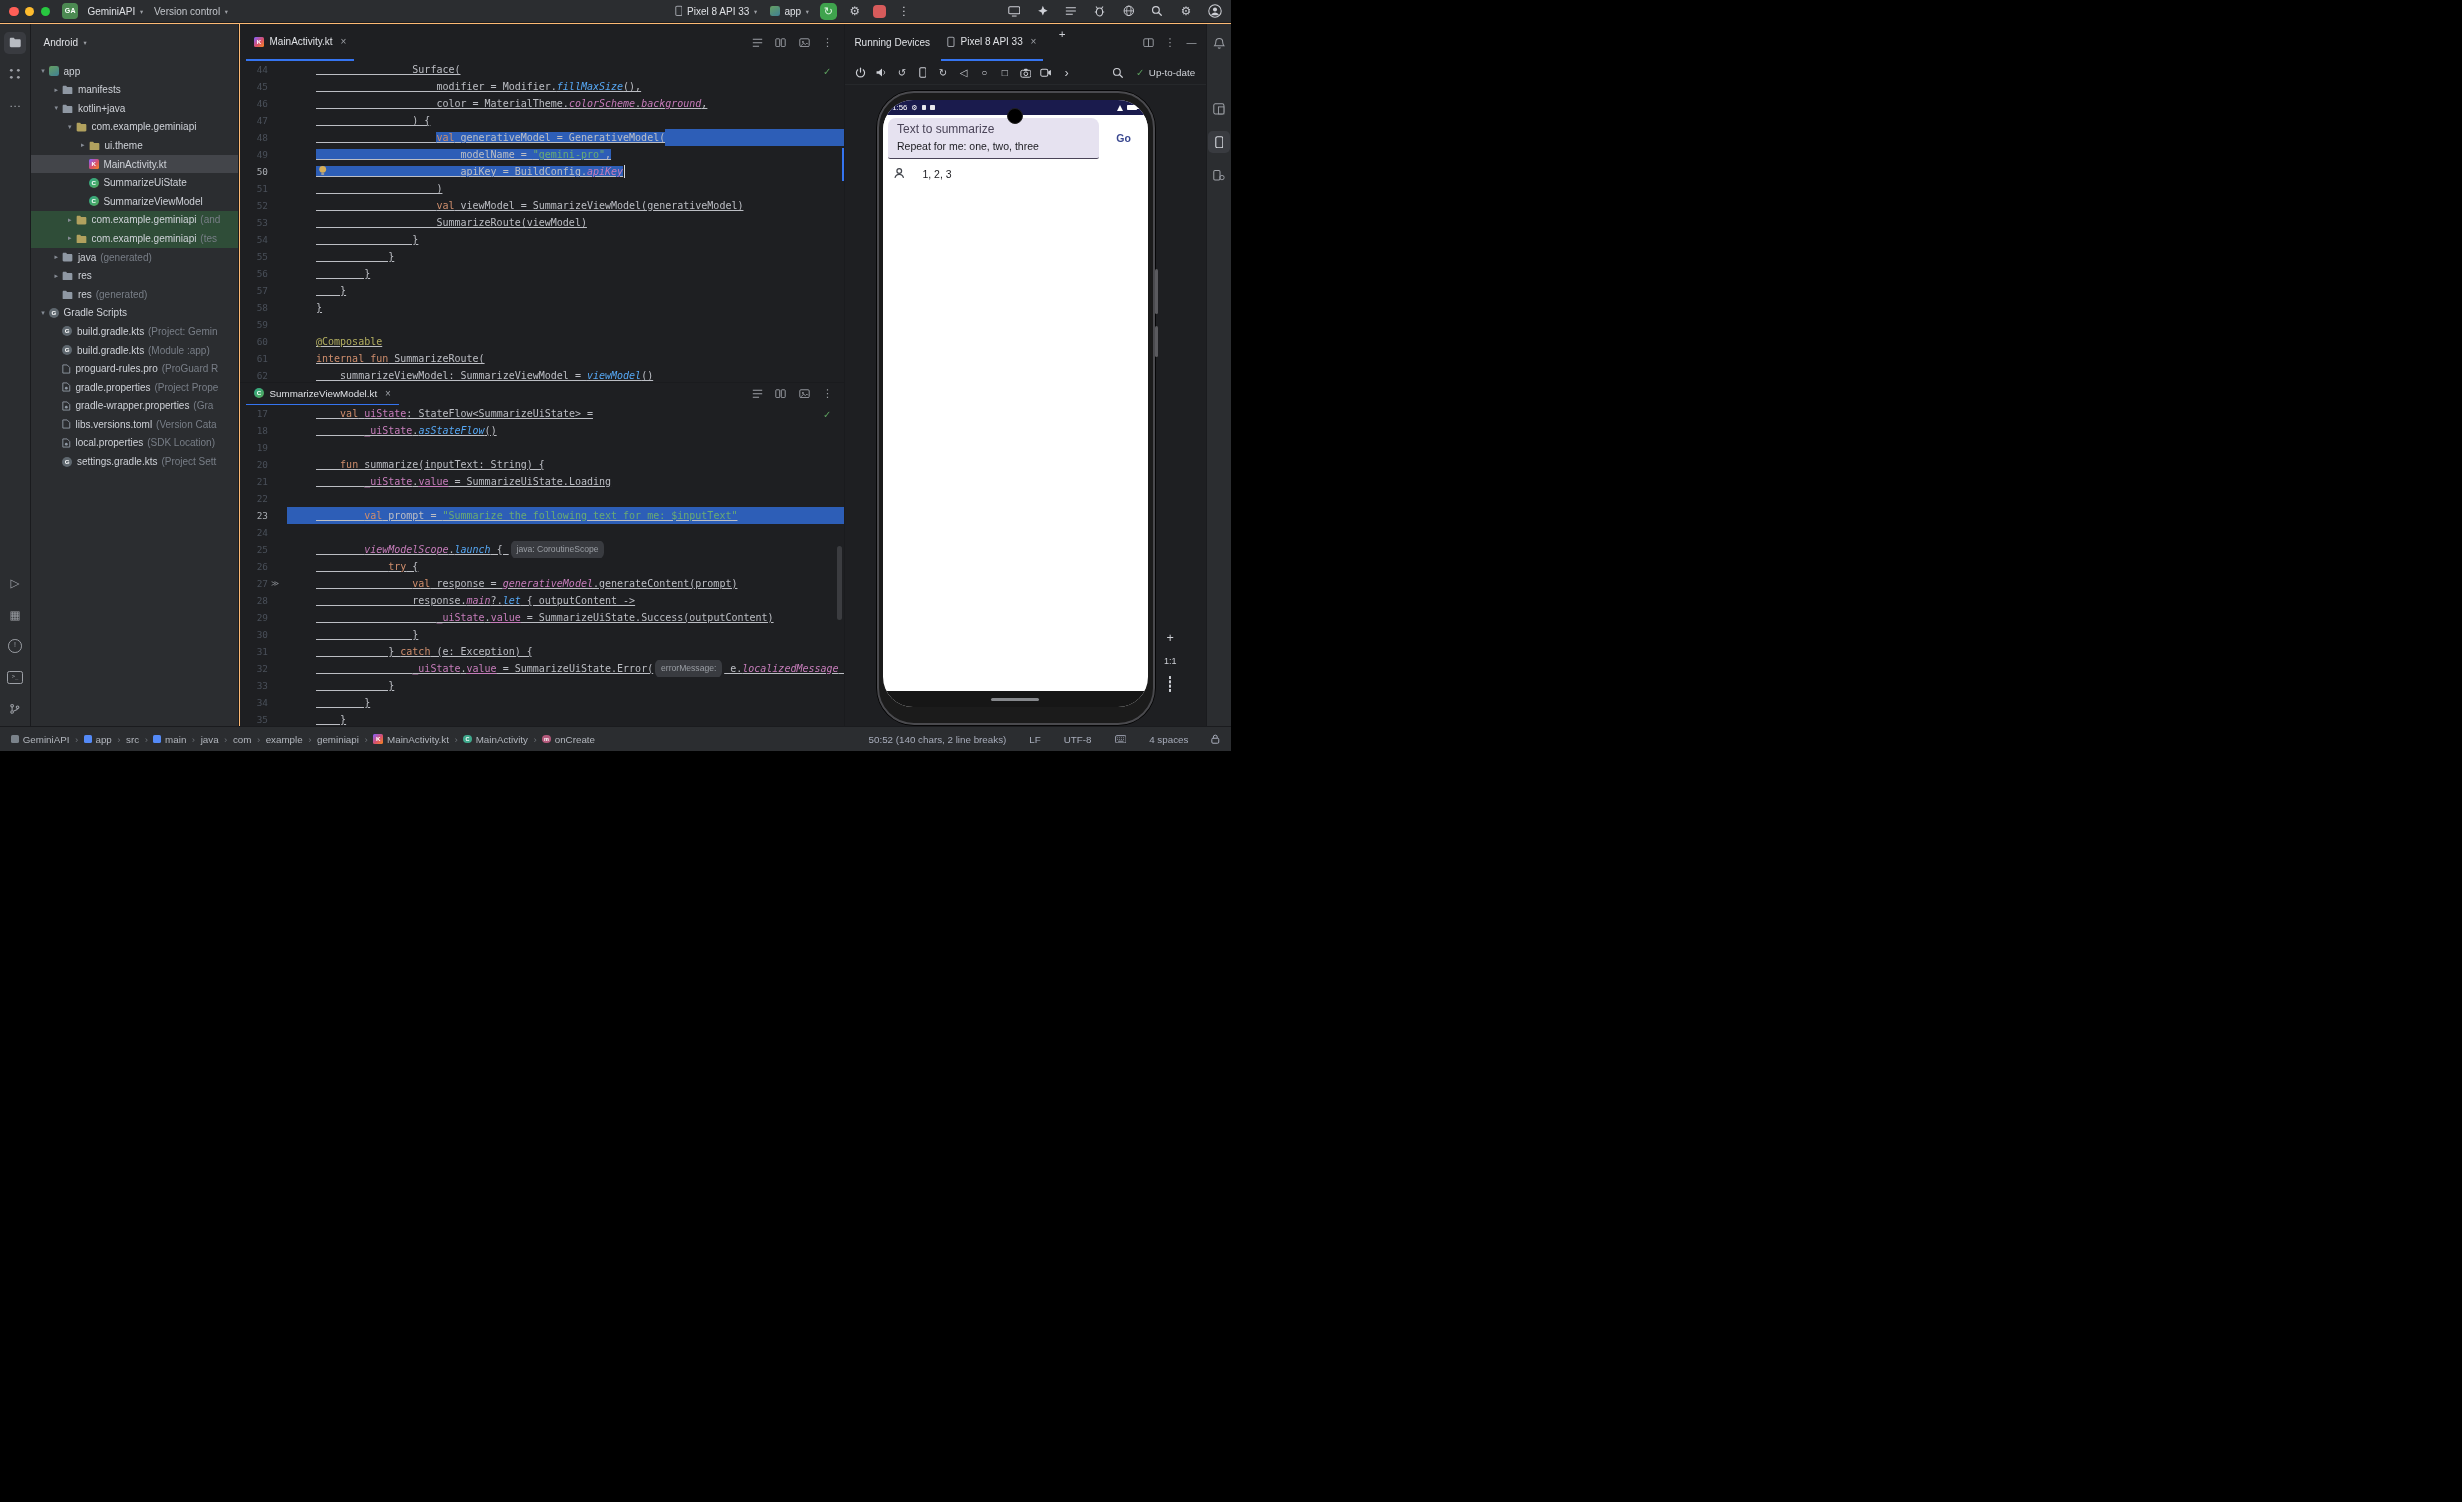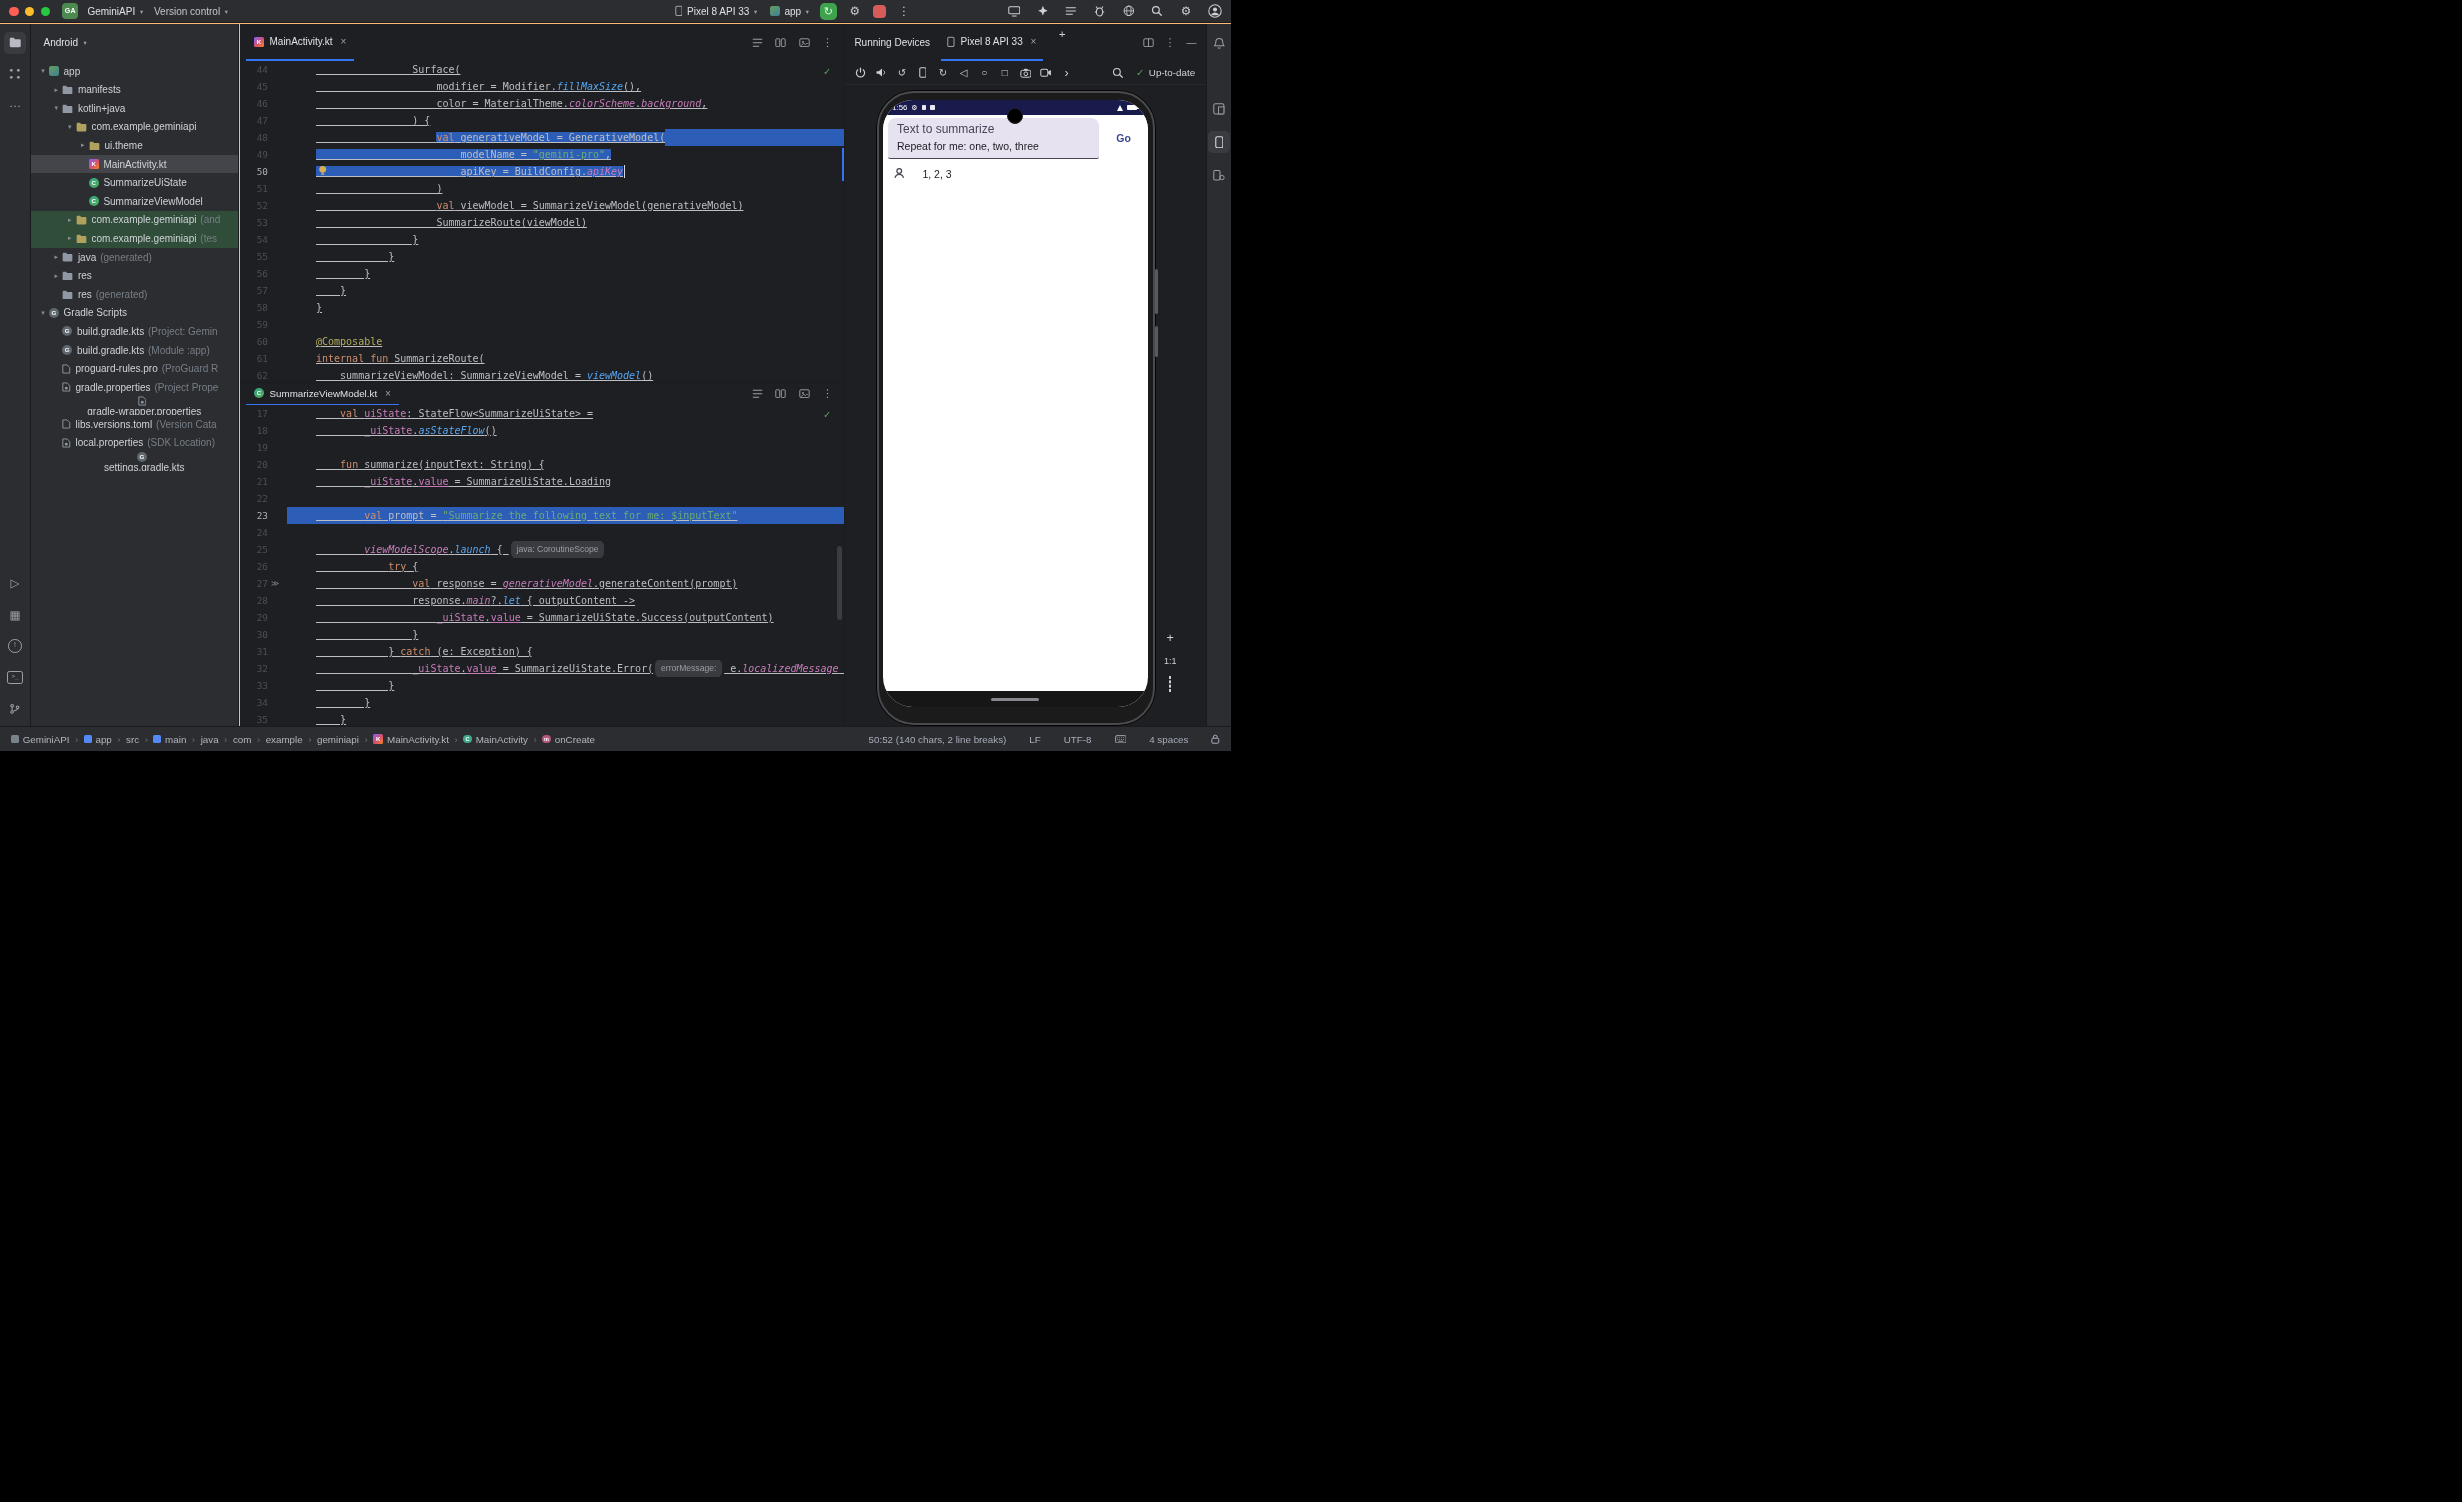--- a/index.html
+++ b/index.html
@@ -393,21 +393,21 @@
           <span class="chev-t"></span>
           <span class="ticon">
             <svg class="ic" width="8.6" height="10" viewBox="0 0 11 13">
               <path d="M1 1.2h5.6L10 4.6v7.2H1z" fill="none" stroke="#8F98A3" stroke-width="1.2"></path>
               <circle cx="5.5" cy="8" r="1.8" fill="#8F98A3"></circle>
             </svg>
           </span>
           <span class="tlabel">gradle.properties</span>
           <span class="ann">(Project Prope</span>
         </div>
-        <div class="trow" style="padding-left: 19.5px; flex-direction: column;">
+        <div class="trow" style="padding-left: 19.5px;">
           <span class="chev-t"></span>
           <span class="ticon">
             <svg class="ic" width="8.6" height="10" viewBox="0 0 11 13">
               <path d="M1 1.2h5.6L10 4.6v7.2H1z" fill="none" stroke="#8F98A3" stroke-width="1.2"></path>
               <circle cx="5.5" cy="8" r="1.8" fill="#8F98A3"></circle>
             </svg>
           </span>
           <span class="tlabel">gradle-wrapper.properties</span>
           <span class="ann">(Gra</span>
         </div>
@@ -425,21 +425,21 @@
           <span class="chev-t"></span>
           <span class="ticon">
             <svg class="ic" width="8.6" height="10" viewBox="0 0 11 13">
               <path d="M1 1.2h5.6L10 4.6v7.2H1z" fill="none" stroke="#8F98A3" stroke-width="1.2"></path>
               <circle cx="5.5" cy="8" r="1.8" fill="#8F98A3"></circle>
             </svg>
           </span>
           <span class="tlabel">local.properties</span>
           <span class="ann">(SDK Location)</span>
         </div>
-        <div class="trow" style="padding-left: 19.5px; flex-direction: column;">
+        <div class="trow" style="padding-left: 19.5px;">
           <span class="chev-t"></span>
           <span class="ticon">
             <span class="ic ic-circ" style="background:#5F686F">G</span>
           </span>
           <span class="tlabel">settings.gradle.kts</span>
           <span class="ann">(Project Sett</span>
         </div>
       </div>
   </aside>
 

